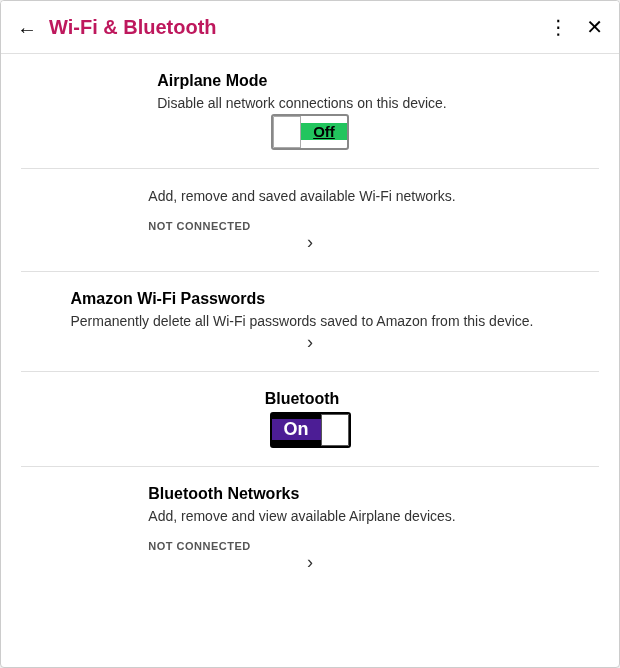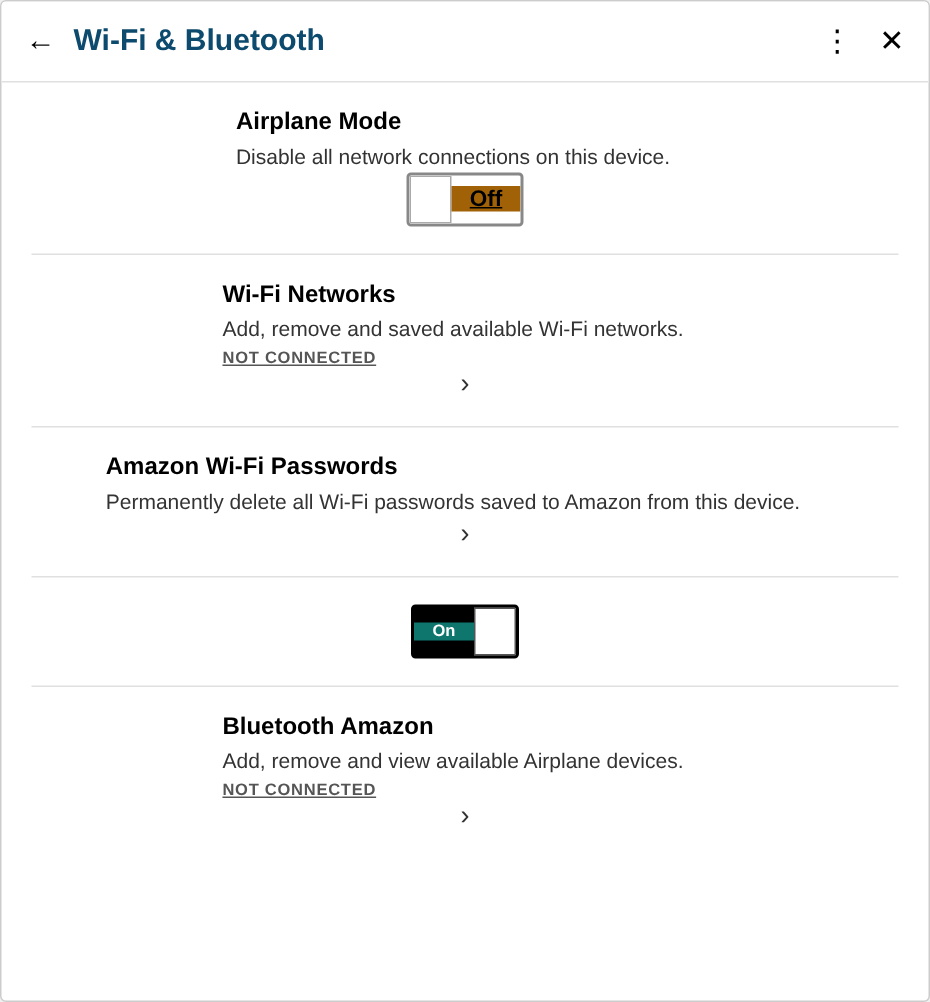--- a/index.html
+++ b/index.html
@@ -42,21 +42,21 @@
       font-size: 20px;
       color: #000;
       display: flex;
       align-items: center;
     }
 
     .header-title {
       flex: 1;
       font-size: 20px;
       font-weight: 700;
-      color: #0c4a6e;
+      color: #be185d;
     }
 
     .header-menu {
       margin-right: 16px;
       cursor: pointer;
       font-size: 20px;
       color: #000;
       letter-spacing: 2px;
       display: flex;
       align-items: center;
@@ -103,23 +103,22 @@
     .setting-description {
       font-size: 14px;
       color: #333;
       line-height: 1.4;
     }
 
     .setting-status {
       font-size: 11px;
       font-weight: 600;
       color: #555;
-      margin-top: 4px;
+      margin-top: 14px;
       letter-spacing: 0.5px;
-      text-decoration: underline;
     }
 
     .chevron {
       font-size: 18px;
       color: #333;
       flex-shrink: 0;
     }
 
     
     .toggle-off {
@@ -137,42 +136,42 @@
       height: 32px;
       background: #ffffff;
       border: 1px solid #aaa;
     }
 
     .toggle-off-label {
       padding: 0 12px;
       font-size: 15px;
       font-weight: 600;
       color: #000;
-      background: #a16207;
+      background: #22c55e;
       text-decoration: underline;
     }
 
     
     .toggle-on {
       display: flex;
       align-items: center;
       border: 2px solid #000;
       border-radius: 3px;
       overflow: hidden;
       flex-shrink: 0;
       height: 36px;
       background: #000;
     }
 
     .toggle-on-label {
       padding: 0 12px;
-      font-size: 11px;
+      font-size: 18px;
       font-weight: 600;
       color: #fff;
-      background: #0f766e;
+      background: #4c1d95;
     }
 
     .toggle-on-knob {
       width: 28px;
       height: 32px;
       background: #ffffff;
       border: 1px solid #555;
     }
   </style>
 </head>
@@ -200,47 +199,47 @@
         <div class="setting-description">Disable all network connections on this device.</div>
       </div>
       <div class="toggle-off">
         <div class="toggle-off-knob"></div>
         <span class="toggle-off-label">Off</span>
       </div>
     </div>
 
     <div class="setting-item">
       <div class="setting-text">
-        <div class="setting-title">Wi-Fi Networks</div>
         <div class="setting-description">Add, remove and saved available Wi-Fi networks.</div>
         <div class="setting-status">NOT CONNECTED</div>
       </div>
       <div class="chevron">›</div>
     </div>
 
     <div class="setting-item">
       <div class="setting-text">
         <div class="setting-title">Amazon Wi-Fi Passwords</div>
         <div class="setting-description">Permanently delete all Wi-Fi passwords saved to Amazon from this device.</div>
       </div>
       <div class="chevron">›</div>
     </div>
 
     <div class="setting-item">
       <div class="setting-text">
+        <div class="setting-title">Bluetooth</div>
       </div>
       <div class="toggle-on">
         <span class="toggle-on-label">On</span>
         <div class="toggle-on-knob"></div>
       </div>
     </div>
 
     <div class="setting-item">
       <div class="setting-text">
-        <div class="setting-title">Bluetooth Amazon</div>
+        <div class="setting-title">Bluetooth Networks</div>
         <div class="setting-description">Add, remove and view available Airplane devices.</div>
         <div class="setting-status">NOT CONNECTED</div>
       </div>
       <div class="chevron">›</div>
     </div>
 
   </div>
 </div>
 
 </body></html>

